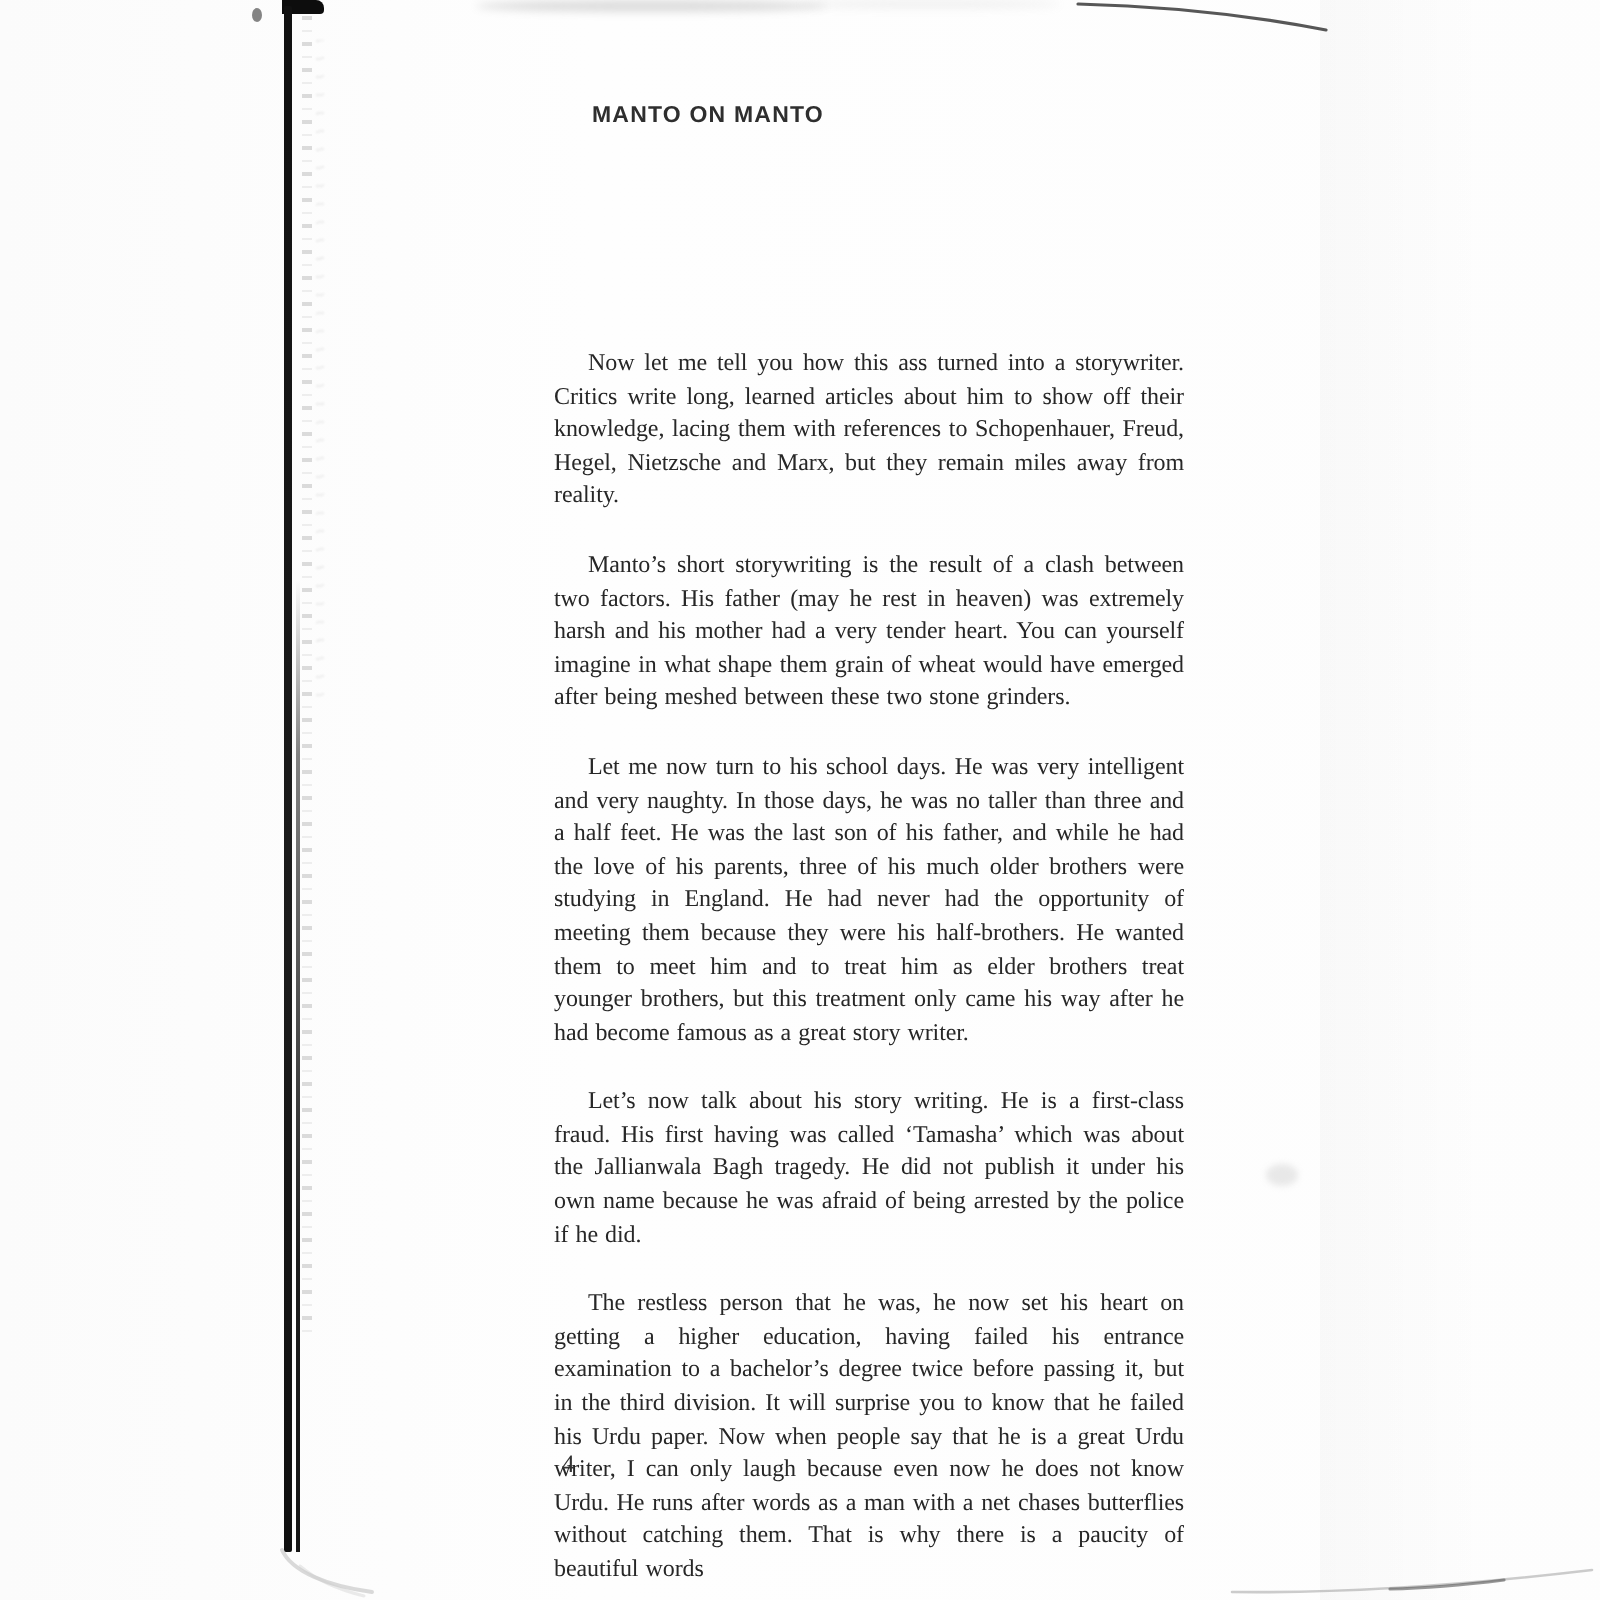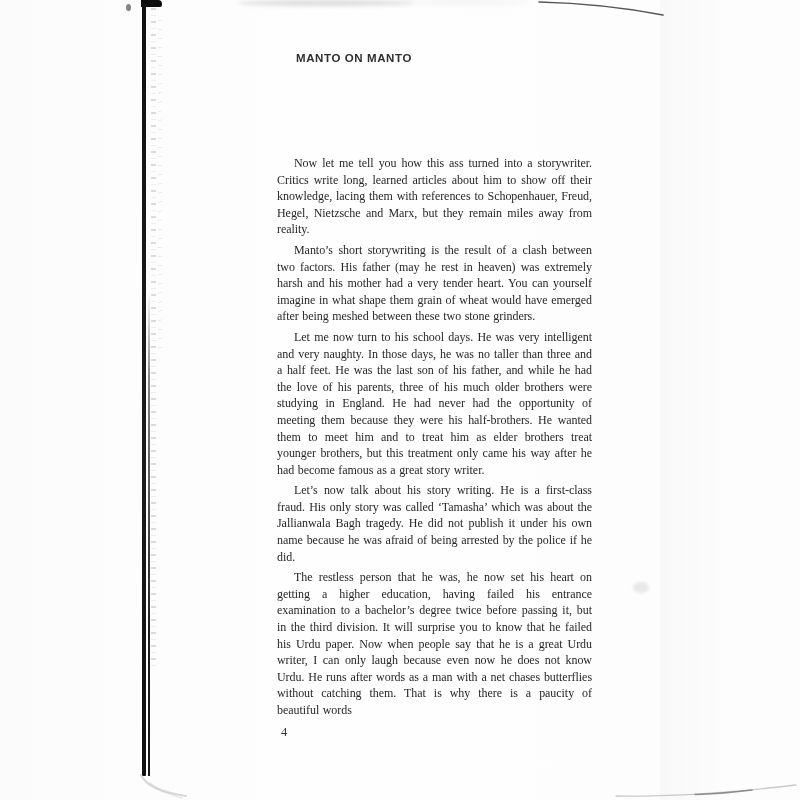--- a/index.html
+++ b/index.html
@@ -134,21 +134,21 @@
     left: 277px; top: 155px;
     width: 315px;
     text-align: justify;
     font-size: 12px;
     line-height: 16.6px;
     letter-spacing: -0.05px;
     word-spacing: .6px;
     color: #272727;
   }
   .text-block p {
-    margin: 0 0 4px 0;
+    margin: 18px 0 4px 0;
     text-indent: 17px;
   }
   .text-block p:last-child { margin-bottom: 0; }
   .page-number {
     position: absolute;
     left: 281px; top: 725px;
     font-size: 12.5px;
     color: #333333;
   }
 </style>
@@ -182,19 +182,19 @@
 
   <div class="mid-right-smudge"></div>
   <div class="right-edge-shade"></div>
 
   <div class="running-header">MANTO ON MANTO</div>
 
   <div class="text-block">
     <p>Now let me tell you how this ass turned into a storywriter. Critics write long, learned articles about him to show off their knowledge, lacing them with references to Schopenhauer, Freud, Hegel, Nietzsche and Marx, but they remain miles away from reality.</p>
     <p>Manto’s short storywriting is the result of a clash between two factors. His father (may he rest in heaven) was extremely harsh and his mother had a very tender heart. You can yourself imagine in what shape them grain of wheat would have emerged after being meshed between these two stone grinders.</p>
     <p>Let me now turn to his school days. He was very intelligent and very naughty. In those days, he was no taller than three and a half feet. He was the last son of his father, and while he had the love of his parents, three of his much older brothers were studying in England. He had never had the opportunity of meeting them because they were his half-brothers. He wanted them to meet him and to treat him as elder brothers treat younger brothers, but this treatment only came his way after he had become famous as a great story writer.</p>
-    <p>Let’s now talk about his story writing. He is a first-class fraud. His only story was called ‘Tamasha’ which was about the Jallianwala Bagh tragedy. He did not publish it under his own name because he was afraid of being arrested by the police if he did.</p>
+    <p>Let’s now talk about his story writing. He is a first-class fraud. His first having was called ‘Tamasha’ which was about the Jallianwala Bagh tragedy. He did not publish it under his own name because he was afraid of being arrested by the police if he did.</p>
     <p>The restless person that he was, he now set his heart on getting a higher education, having failed his entrance examination to a bachelor’s degree twice before passing it, but in the third division. It will surprise you to know that he failed his Urdu paper. Now when people say that he is a great Urdu writer, I can only laugh because even now he does not know Urdu. He runs after words as a man with a net chases butterflies without catching them. That is why there is a paucity of beautiful words</p>
   </div>
 
   <div class="page-number">4</div>
 
 </div>
 
 </body></html>

